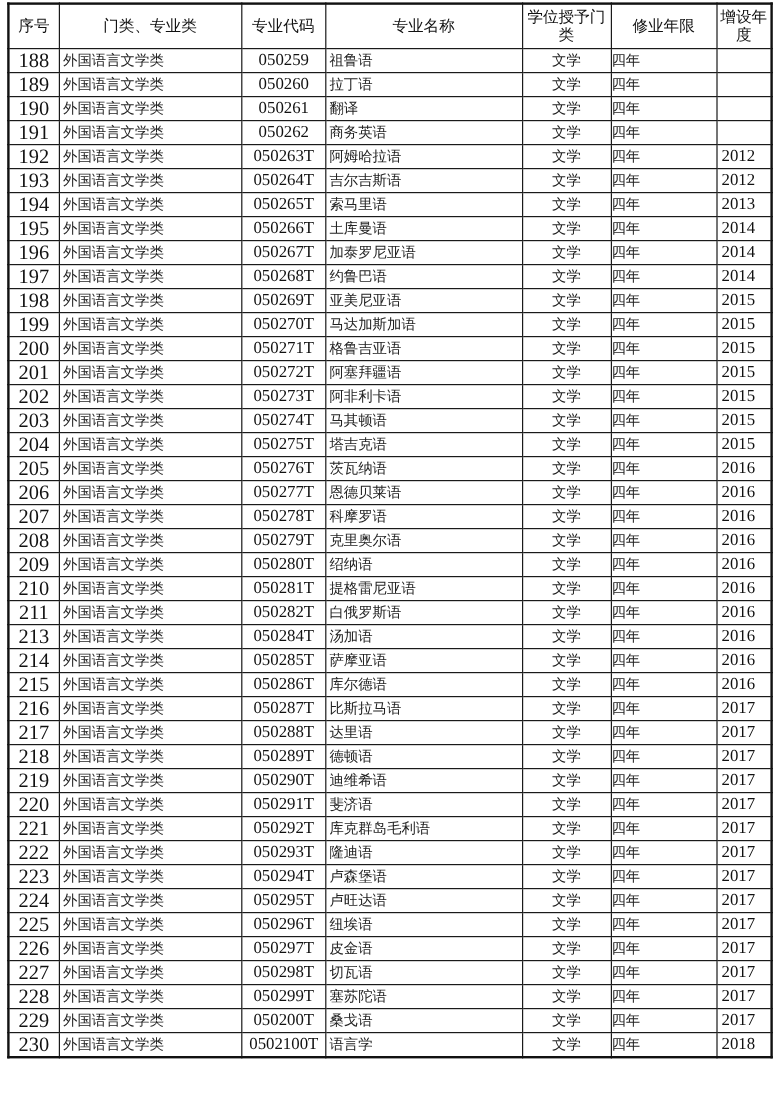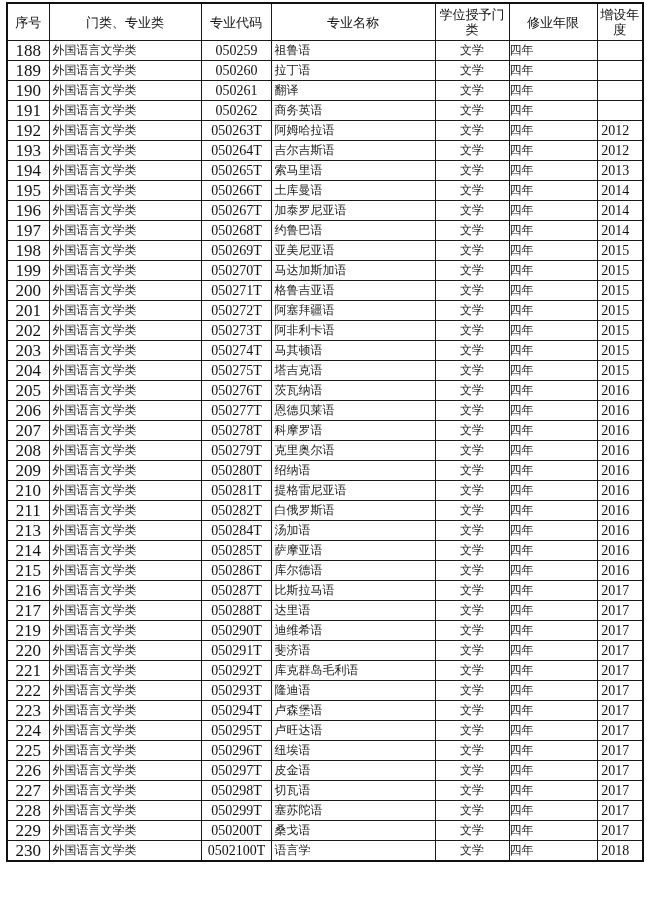--- a/index.html
+++ b/index.html
@@ -339,20 +339,29 @@
         <tr>
           <td class="num">217</td>
           <td class="cat">外国语言文学类</td>
           <td class="code">050288T</td>
           <td class="name">达里语</td>
           <td class="degree">文学</td>
           <td class="dur">四年</td>
           <td class="year">2017</td>
         </tr>
         <tr>
+          <td class="num">218</td>
+          <td class="cat">外国语言文学类</td>
+          <td class="code">050289T</td>
+          <td class="name">德顿语</td>
+          <td class="degree">文学</td>
+          <td class="dur">四年</td>
+          <td class="year">2017</td>
+        </tr>
+        <tr>
           <td class="num">219</td>
           <td class="cat">外国语言文学类</td>
           <td class="code">050290T</td>
           <td class="name">迪维希语</td>
           <td class="degree">文学</td>
           <td class="dur">四年</td>
           <td class="year">2017</td>
         </tr>
         <tr>
           <td class="num">220</td>

